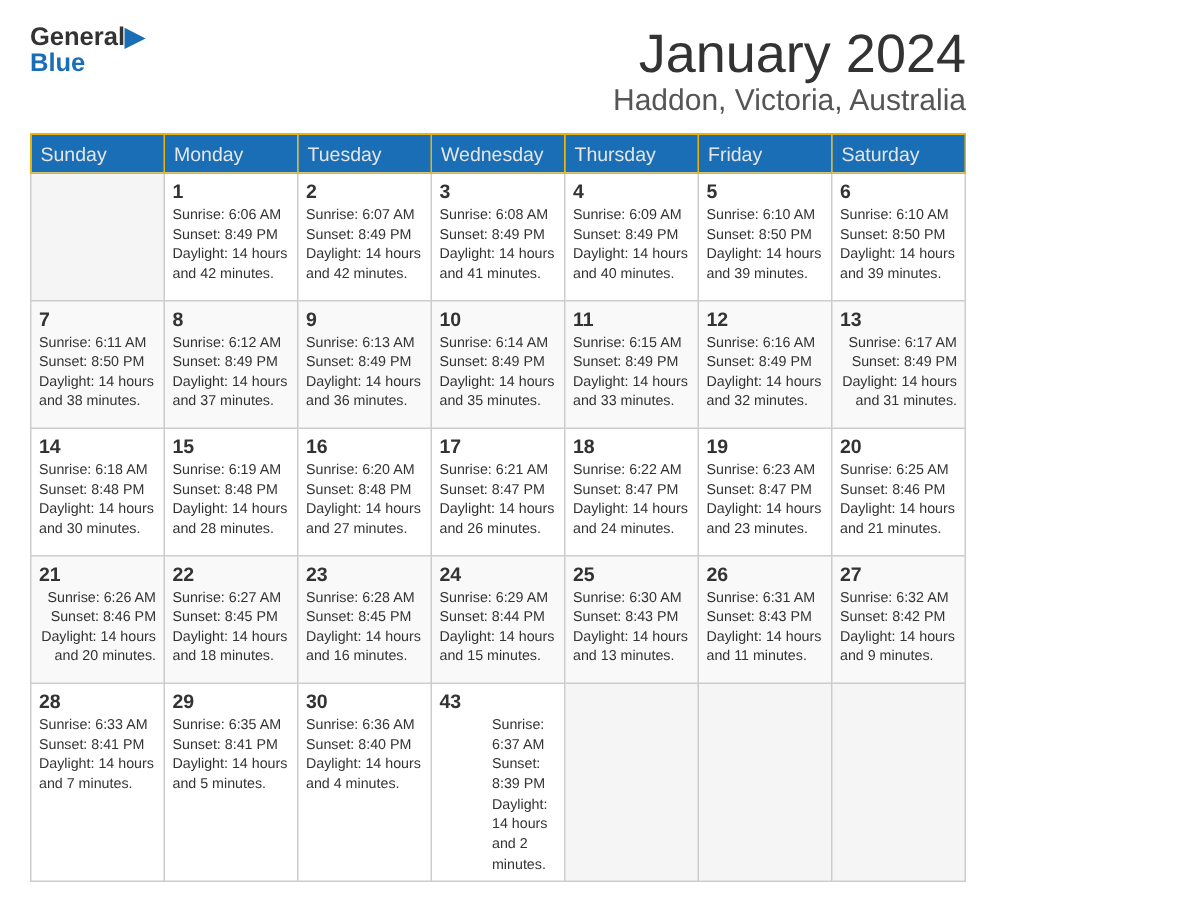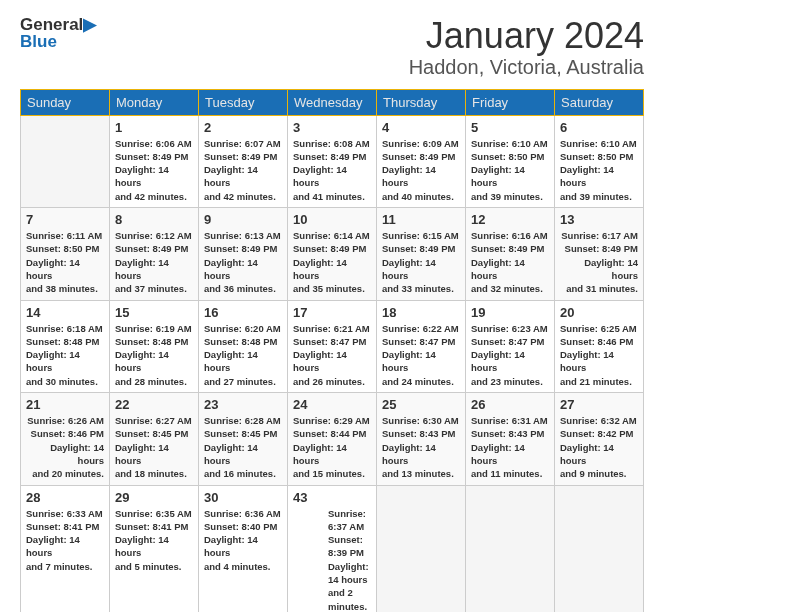--- a/index.html
+++ b/index.html
@@ -67,21 +67,20 @@
     .day-number {
       font-size: 13px;
       font-weight: bold;
       color: #333;
       margin-bottom: 2px;
     }
     .day-info {
       font-size: 9.5px;
       color: #333;
       line-height: 1.4;
-      font-weight: bold;
     }
     tr:nth-child(even) td:not(.empty) {
       background: #f9f9f9;
     }
   </style>
 </head>
 <body>
 
 <div class="page">
   <div class="header">

